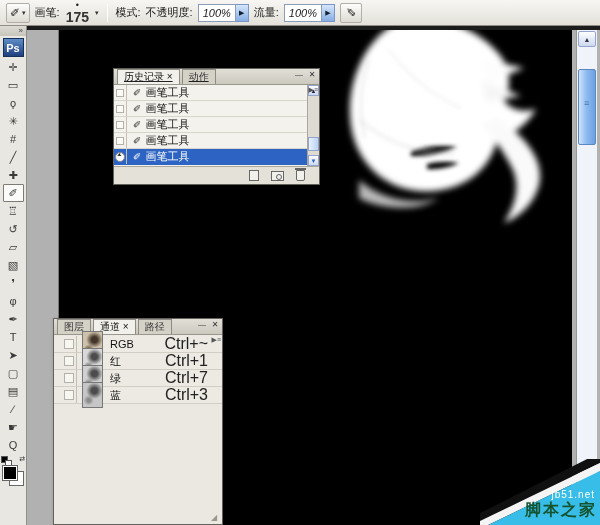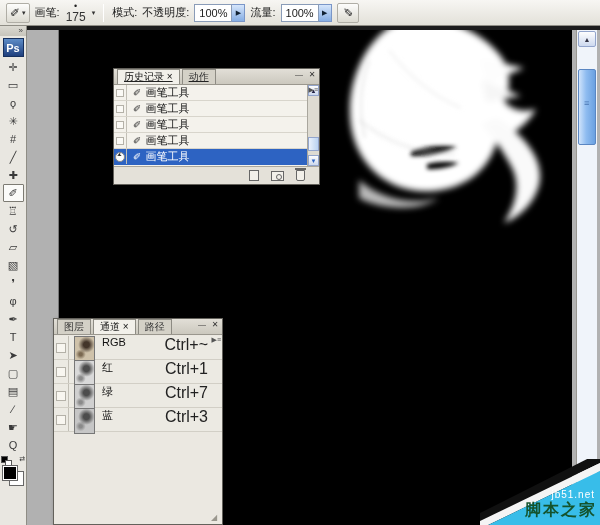--- a/index.html
+++ b/index.html
@@ -11,26 +11,26 @@
     background:linear-gradient(#f7f6f3,#e3e1d9); border-bottom:1px solid #8f8d85;
     display:flex; align-items:center; gap:5px; padding:0 6px; z-index:6; }
   .ob-sep { width:1px; height:18px; background:#b5b3aa; border-right:1px solid #fff; margin:0 3px; }
   .ob-label { font-size:11px; color:#1a1a1a; white-space:nowrap;text-align:center; }
   .tool-preset { display:flex; align-items:center; gap:2px; border:1px solid #b0aea6; border-radius:2px;
     background:linear-gradient(#fdfdfc,#dddbd2); padding:1px 3px; height:20px; }
   .tool-preset .tg { font-size:12px; }
   .mini-caret { font-size:7px; color:#333; }
   .brush-preview { display:flex; flex-direction:column; align-items:center; line-height:1; margin:0 1px; }
   .brush-preview .dot { font-size:9px; }
-  .brush-preview .num { font-size:12px; color:#333; }
+  .brush-preview .num { font-size:14px; color:#333;font-weight:bold; }
   .combo { display:flex; align-items:center; height:19px; border:1px solid #8a9cb8; background:#fff; }
   .combo .val { padding:0 5px; min-width:86px; font-size:11px; }
   .combo-btn { width:16px; height:100%; background:linear-gradient(#d6e6fb,#86aee4); border-left:1px solid #7a96c8;
     display:flex; align-items:center; justify-content:center; font-size:8px; color:#123; }
-  .numbox { display:flex; align-items:center; height:18px; }
+  .numbox { display:flex; align-items:center; height:18px;font-style:italic; }
   .numbox .val { border:1px solid #8a9cb8; background:#fff; height:100%; padding:0 4px; min-width:36px; display:flex; align-items:center; font-size:11px; }
   .spin-btn { width:13px; height:18px; background:linear-gradient(#d6e6fb,#86aee4); border:1px solid #7a96c8; border-left:none;
     display:flex; align-items:center; justify-content:center; font-size:7px; color:#123; }
   .airbrush { width:22px; height:20px; border:1px solid #b0aea6; border-radius:2px; background:linear-gradient(#fdfdfc,#dddbd2);
     display:flex; align-items:center; justify-content:center; font-size:12px; transform:scaleX(-1); }
 
   
   .toolbox { position:absolute; left:0; top:26px; width:27px; bottom:0;
     background:#e9e7e1; border-right:1px solid #8f8d85; z-index:6; display:flex; flex-direction:column; align-items:center; }
   .tb-head { width:100%; height:10px; background:linear-gradient(#dcdad2,#c7c5bc); font-size:8px; line-height:9px; text-align:right; padding-right:3px; color:#444; }
@@ -89,21 +89,21 @@
     display:flex; align-items:center; justify-content:flex-end; gap:12px; padding-right:14px; }
   .mini-ic { position:relative; width:13px; height:10px; border:1px solid #666; background:#f2f0ea; }
   .mini-ic.doc { width:10px; height:11px; }
   .mini-ic.cam::after { content:""; position:absolute; left:4px; top:2px; width:4px; height:4px; border:1px solid #666; border-radius:50%; }
   .mini-ic.trash { width:9px; height:11px; border-radius:0 0 2px 2px; }
   .mini-ic.trash::before { content:""; position:absolute; left:-2px; top:-3px; width:11px; height:2px; background:#666; }
 
   
   .channels { left:53px; top:318px; width:170px; height:207px; }
   .chan-rows { position:absolute; left:0; top:17px; right:0; }
-  .chan-row { position:relative; height:24px; display:flex; border-bottom:1px solid #d2cfc6; background:#eceae3; }
+  .chan-row { position:relative; height:17px; display:flex; align-items:center; border-bottom:1px solid #d2cfc6; background:#eceae3;padding-left:8px; }
   .chan-well { width:15px; align-self:stretch; border-right:1px solid #c2bfb6; display:flex; align-items:center; justify-content:center; }
   .chan-well .box { width:10px; height:10px; border:1px solid #b4b1a8; background:#f8f6f0; }
   .eye { width:11px; height:8px; border:1px solid #222; border-radius:50%; background:#fff; position:relative; }
   .eye::after { content:""; position:absolute; left:3px; top:1px; width:4px; height:4px; background:#222; border-radius:50%; }
   .thumb { width:21px; height:26px; margin:0 7px 0 5px; border:1px solid #777; }
   .thumb-photo { background-color:#cfc2aa;
     background-image:radial-gradient(ellipse 70% 55% at 60% 32%, #43352a 22%, rgba(67,53,42,0) 62%),
                      radial-gradient(ellipse 45% 35% at 30% 72%, #7a6850 18%, rgba(122,104,80,0) 60%); }
   .thumb-gray { background-color:#d9d9d9;
     background-image:radial-gradient(ellipse 70% 55% at 60% 32%, #4c4c4c 22%, rgba(76,76,76,0) 62%),

